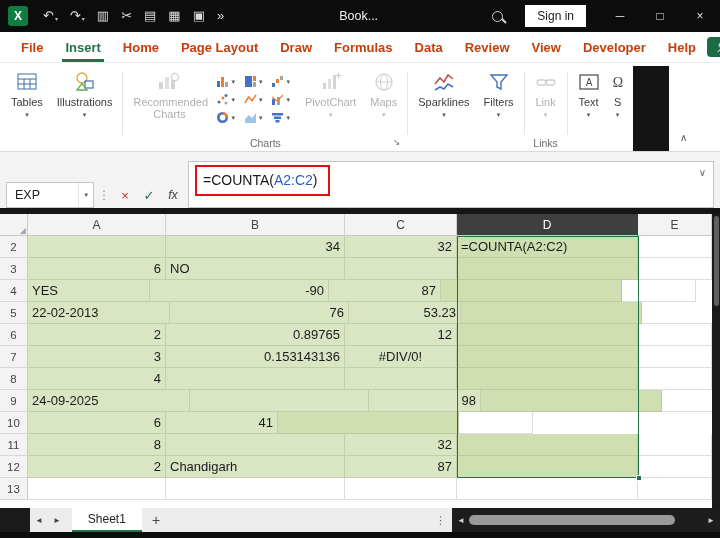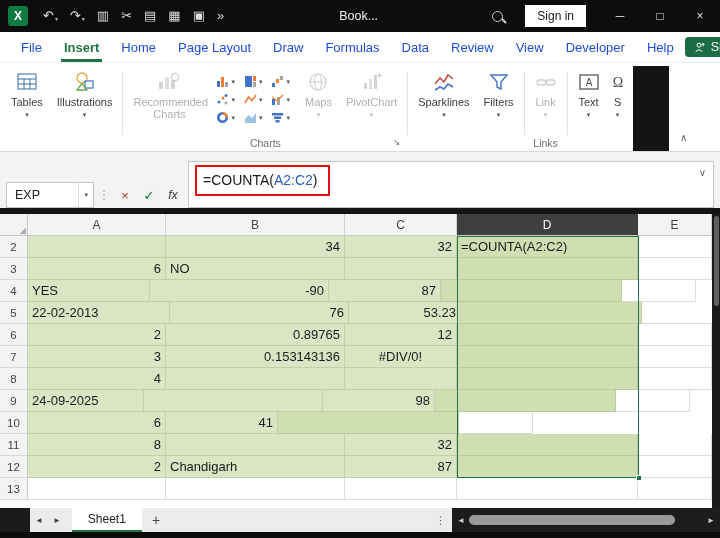--- a/index.html
+++ b/index.html
@@ -22,21 +22,21 @@
   .tb-flex{flex:1;}
   .magnifier{width:11px;height:11px;border:1.6px solid #d0d0d0;border-radius:50%;position:relative;display:inline-block;margin-right:22px;flex:none;}
   .magnifier::after{content:"";position:absolute;width:6px;height:1.6px;background:#d0d0d0;transform:rotate(45deg);right:-5px;bottom:-1px;}
   .signin{background:#fff;color:#1a1a1a;font-size:12px;padding:4px 12px;margin-right:14px;white-space:nowrap;}
   .win-controls{display:flex;height:32px;}
   .wbtn{width:40px;height:32px;display:flex;align-items:center;justify-content:center;font-size:12px;color:#e0e0e0;}
 
   
   .menubar{height:30px;background:#fff;display:flex;align-items:stretch;padding-left:10px;}
   .menu-tabs{display:flex;}
-  .mtab{padding:0 11px;font-size:13px;color:#1d4ed8;display:flex;align-items:center;position:relative;white-space:nowrap;}
+  .mtab{padding:0 11px;font-size:13px;color:#c2410c;display:flex;align-items:center;position:relative;white-space:nowrap;font-weight:bold;}
   .mtab.active{color:var(--accent-green);font-weight:bold;}
   .mtab.active::after{content:"";position:absolute;left:8px;right:8px;bottom:0;height:3px;background:var(--accent-green);}
   .share-btn{margin-left:auto;margin-right:10px;align-self:center;background:var(--share-green);color:#fff;font-size:12.5px;border-radius:4px;padding:3px 10px;display:flex;align-items:center;gap:5px;}
 
   
   .ribbon{height:90px;background:#fff;display:flex;align-items:stretch;padding:3px 0 0 4px;border-bottom:1px solid #d9d9d9;border-top:1px solid #ededed;}
   .rgroup{display:flex;flex-direction:column;}
   .rbody{display:flex;flex:1;align-items:flex-start;}
   .rglabel{height:15px;font-size:10.5px;color:#6e6e6e;text-align:center;position:relative;padding-top:1px;}
   .rbtn{display:flex;flex-direction:column;align-items:center;gap:3px;padding:5px 7px 2px;font-size:11px;color:#3c3c3c;border-radius:3px;}
@@ -282,35 +282,35 @@
             <svg width="13" height="13" viewBox="0 0 13 13">
               <rect x="1" y="2" width="11" height="2.5" fill="#4472c4"></rect>
               <rect x="3" y="5.5" width="7" height="2.5" fill="#4472c4"></rect>
               <rect x="4.5" y="9" width="4" height="2.5" fill="#4472c4"></rect>
             </svg>
             <span class="rcaret">▾</span>
           </span>
       </div>
       <div class="rbtn disabled">
         <svg width="22" height="22" viewBox="0 0 22 22">
-            <circle cx="11" cy="11" r="8" fill="none" stroke="#8a8a8a" stroke-width="1.2"></circle>
-            <ellipse cx="11" cy="11" rx="3.5" ry="8" fill="none" stroke="#8a8a8a" stroke-width="1"></ellipse>
-            <line x1="3" y1="11" x2="19" y2="11" stroke="#8a8a8a" stroke-width="1"></line>
-          </svg>
-        <span class="rlabel">Maps</span>
-        <span class="rcaret">▾</span>
-      </div>
-      <div class="rbtn disabled">
-        <svg width="22" height="22" viewBox="0 0 22 22">
             <rect x="3" y="12" width="3" height="6" fill="#9a9a9a"></rect>
             <rect x="8" y="8" width="3" height="10" fill="#b5b5b5"></rect>
             <rect x="13" y="4" width="3" height="14" fill="#9a9a9a"></rect>
             <path d="M18.5 2 v5 M16 4.5 h5" stroke="#8a8a8a" fill="none" stroke-width="1.2"></path>
           </svg>
         <span class="rlabel">PivotChart</span>
+        <span class="rcaret">▾</span>
+      </div>
+      <div class="rbtn disabled">
+        <svg width="22" height="22" viewBox="0 0 22 22">
+            <circle cx="11" cy="11" r="8" fill="none" stroke="#8a8a8a" stroke-width="1.2"></circle>
+            <ellipse cx="11" cy="11" rx="3.5" ry="8" fill="none" stroke="#8a8a8a" stroke-width="1"></ellipse>
+            <line x1="3" y1="11" x2="19" y2="11" stroke="#8a8a8a" stroke-width="1"></line>
+          </svg>
+        <span class="rlabel">Maps</span>
         <span class="rcaret">▾</span>
       </div>
     </div>
     <div class="rglabel">
       <span>Charts</span>
       <span class="launcher">↘</span>
     </div>
   </div>
 
   <div class="rsep"></div>
@@ -478,21 +478,21 @@
       <div class="grow">
         <div class="row-h">8</div>
         <div class="cell fg ar" style="width: 138px;">4</div>
         <div class="cell fg" style="width: 179px;"></div>
         <div class="cell fg" style="width: 112px;"></div>
         <div class="cell fs" style="width: 181px;"></div>
         <div class="cell" style="width: 74px;"></div>
       </div>
       <div class="grow">
         <div class="row-h">9</div>
-        <div class="cell fg" style="width: 116px;">24-09-2025</div>
+        <div class="cell fg" style="width: 162px;">24-09-2025</div>
         <div class="cell fg" style="width: 179px;"></div>
         <div class="cell fg ar" style="width: 112px;">98</div>
         <div class="cell fs" style="width: 181px;"></div>
         <div class="cell" style="width: 74px;"></div>
       </div>
       <div class="grow">
         <div class="row-h">10</div>
         <div class="cell fg ar" style="width: 138px;">6</div>
         <div class="cell fg ar" style="width: 112px;">41</div>
         <div class="cell fs" style="width: 181px;"></div>

